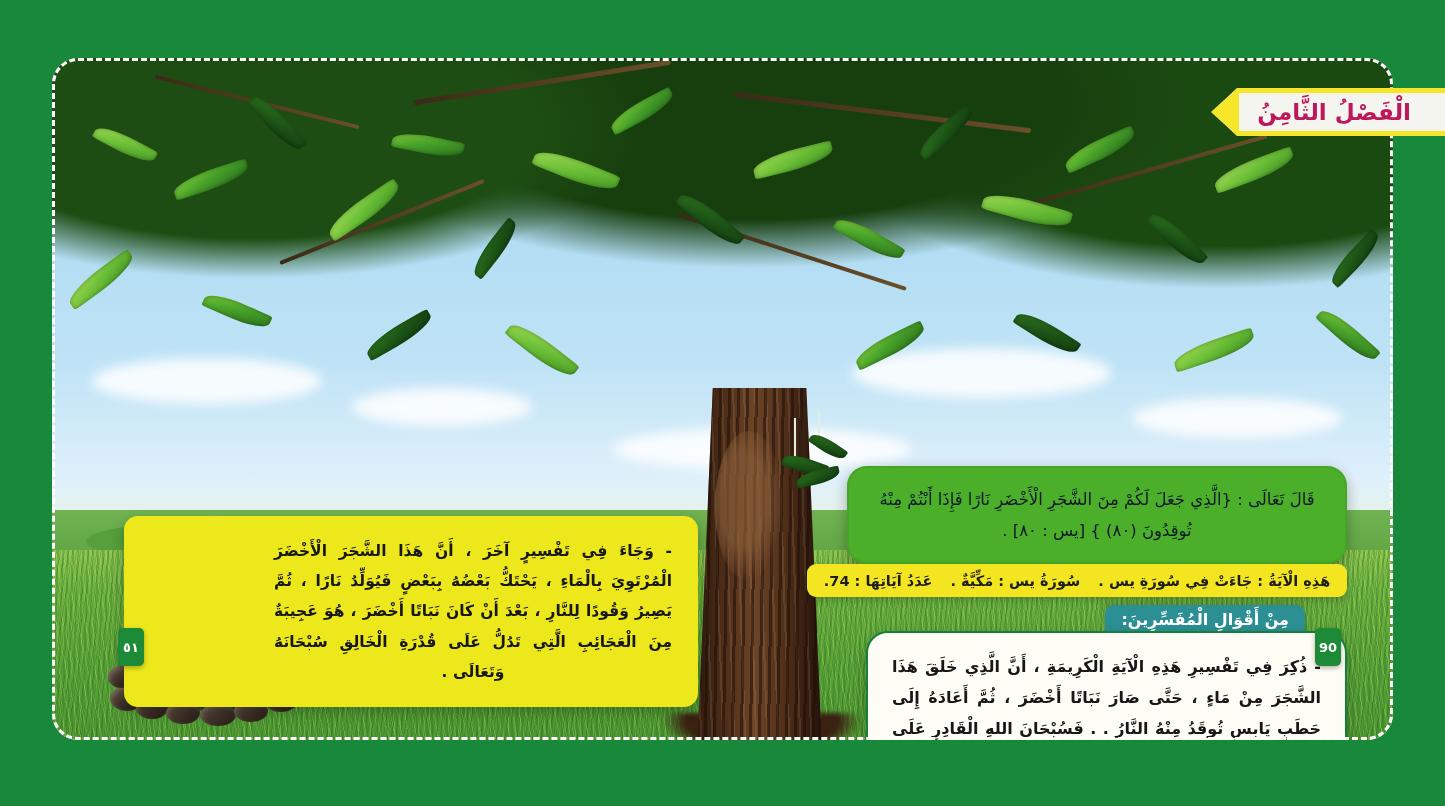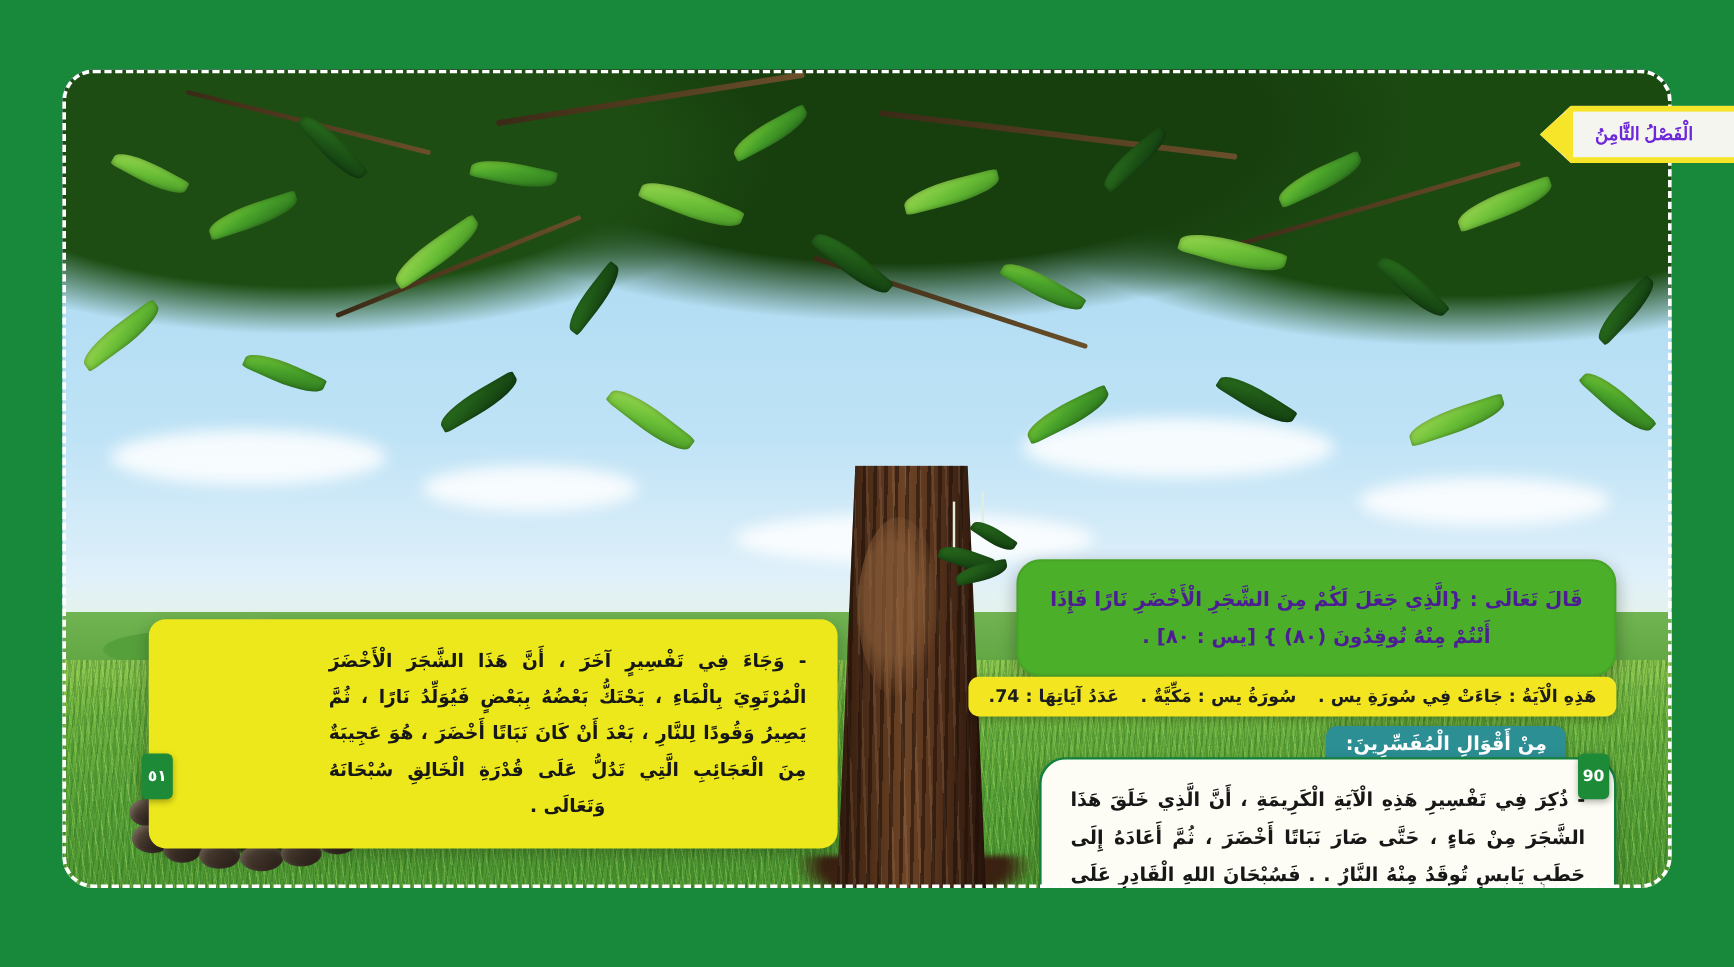--- a/index.html
+++ b/index.html
@@ -164,43 +164,42 @@
   }
   #chapter-tab .accent-top{ top:0; }
   #chapter-tab .accent-bot{ bottom:0; }
   #chapter-tab .arrow {
     position:absolute; left:-2px; top:0; bottom:0; width:30px;
     background:#f7e52a;
     clip-path: polygon(0 50%, 30px 0, 30px 100%);
   }
   #chapter-title {
     position:relative;
-    font-size: 15px; font-weight: 700;
-    color:#6d28d9; direction: rtl;
+    font-size: 23px; font-weight: 700;
+    color:#be185d; direction: rtl;
     letter-spacing: .5px;
     white-space: nowrap;
-    font-family: Liberation Serif, serif;
   }
 
   
   .card { position:absolute; direction: rtl; }
 
   
   #verse-box {
     right: 46px; top: 408px;
     width: 500px;
     background: #4caf2a;
     border-radius: 20px;
     padding: 17px 20px 16px;
     box-shadow: 0 5px 14px rgba(0,0,0,.30);
     border: 2px solid #47a526;
   }
   #verse-text {
-    color:#4c1d95; font-size: 16.5px; line-height: 1.85;
-    text-align: center; font-weight: 700;
+    color:#0f172a; font-size: 16.5px; line-height: 1.85;
+    text-align: center; font-weight: 400;
   }
 
   
   #surah-strip {
     right: 46px; top: 506px;
     width: 540px; height: 33px;
     background:#f3e620;
     border-radius: 9px;
     display:flex; align-items:center; justify-content:center;
     box-shadow: 0 3px 8px rgba(0,0,0,.22);

